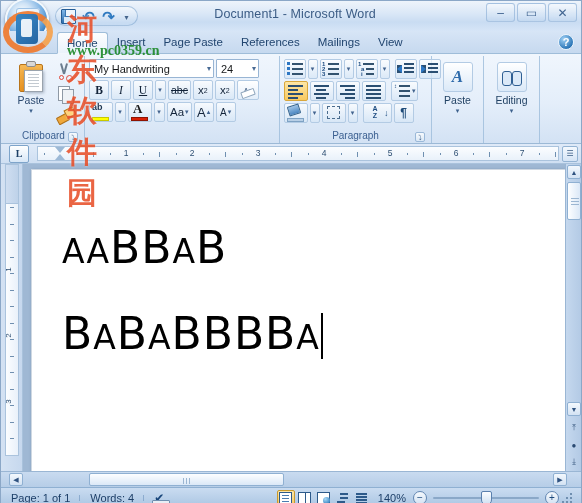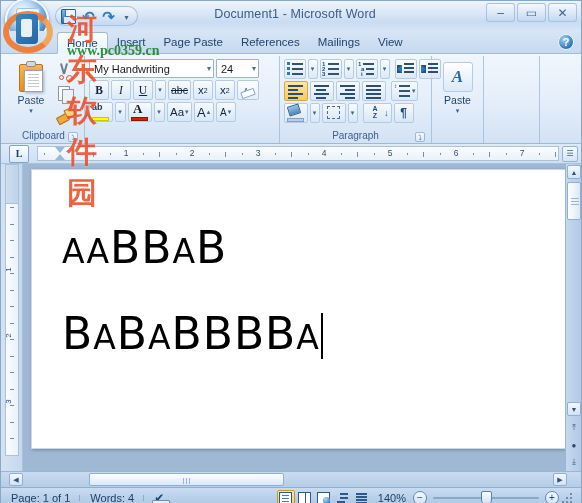--- a/index.html
+++ b/index.html
@@ -351,21 +351,21 @@
   .vruler .vk { position:absolute; left:9px; width:4px; height:1px; background:#6f8fb0;}
   .vruler .vn {
     position:absolute; left:5px; font-size:8px; color:#2e4f73;
     transform: rotate(-90deg); transform-origin: center;
   }
   .docarea {
     flex:1; position:relative; overflow:hidden;
     background:#9fb8d4;
   }
   .page {
-    position:absolute; left:8px; top:5px; right:0; height:280px;
+    position:absolute; left:8px; top:5px; right:0; height:319px;
     background:#ffffff;
     box-shadow: 1px 1px 3px rgba(30,50,80,.35);
     border:1px solid #cfd8e2; border-right:none;
   }
   .doc-line {
     position:absolute; left:30px;
     font-family: "DejaVu Sans", sans-serif;
     font-size: 44px; color:#000;
     white-space: nowrap;
     letter-spacing: 1px;
@@ -787,20 +787,29 @@
               <span class="styles-a">A</span>
             </div>
           <div class="lbl">Paste</div>
           <div class="caret">▾</div>
         </div>
       </div>
       <div class="group-label">&nbsp;</div>
     </div>
 
     <div class="group" style="width:56px;">
+      <div class="group-body" style="justify-content:center;">
+        <div class="bigbtn">
+          <div class="gl">
+              <span class="binoc"></span>
+            </div>
+          <div class="lbl">Editing</div>
+          <div class="caret">▾</div>
+        </div>
+      </div>
       <div class="group-label">&nbsp;</div>
     </div>
 
     <div class="group" style="flex:1;"></div>
   </div>
 
   <div class="ruler">
     <div class="tabsel">L</div>
     <div class="ruler-track" id="rtrack">
         <span class="rn" style="left: 88px;">1</span>

